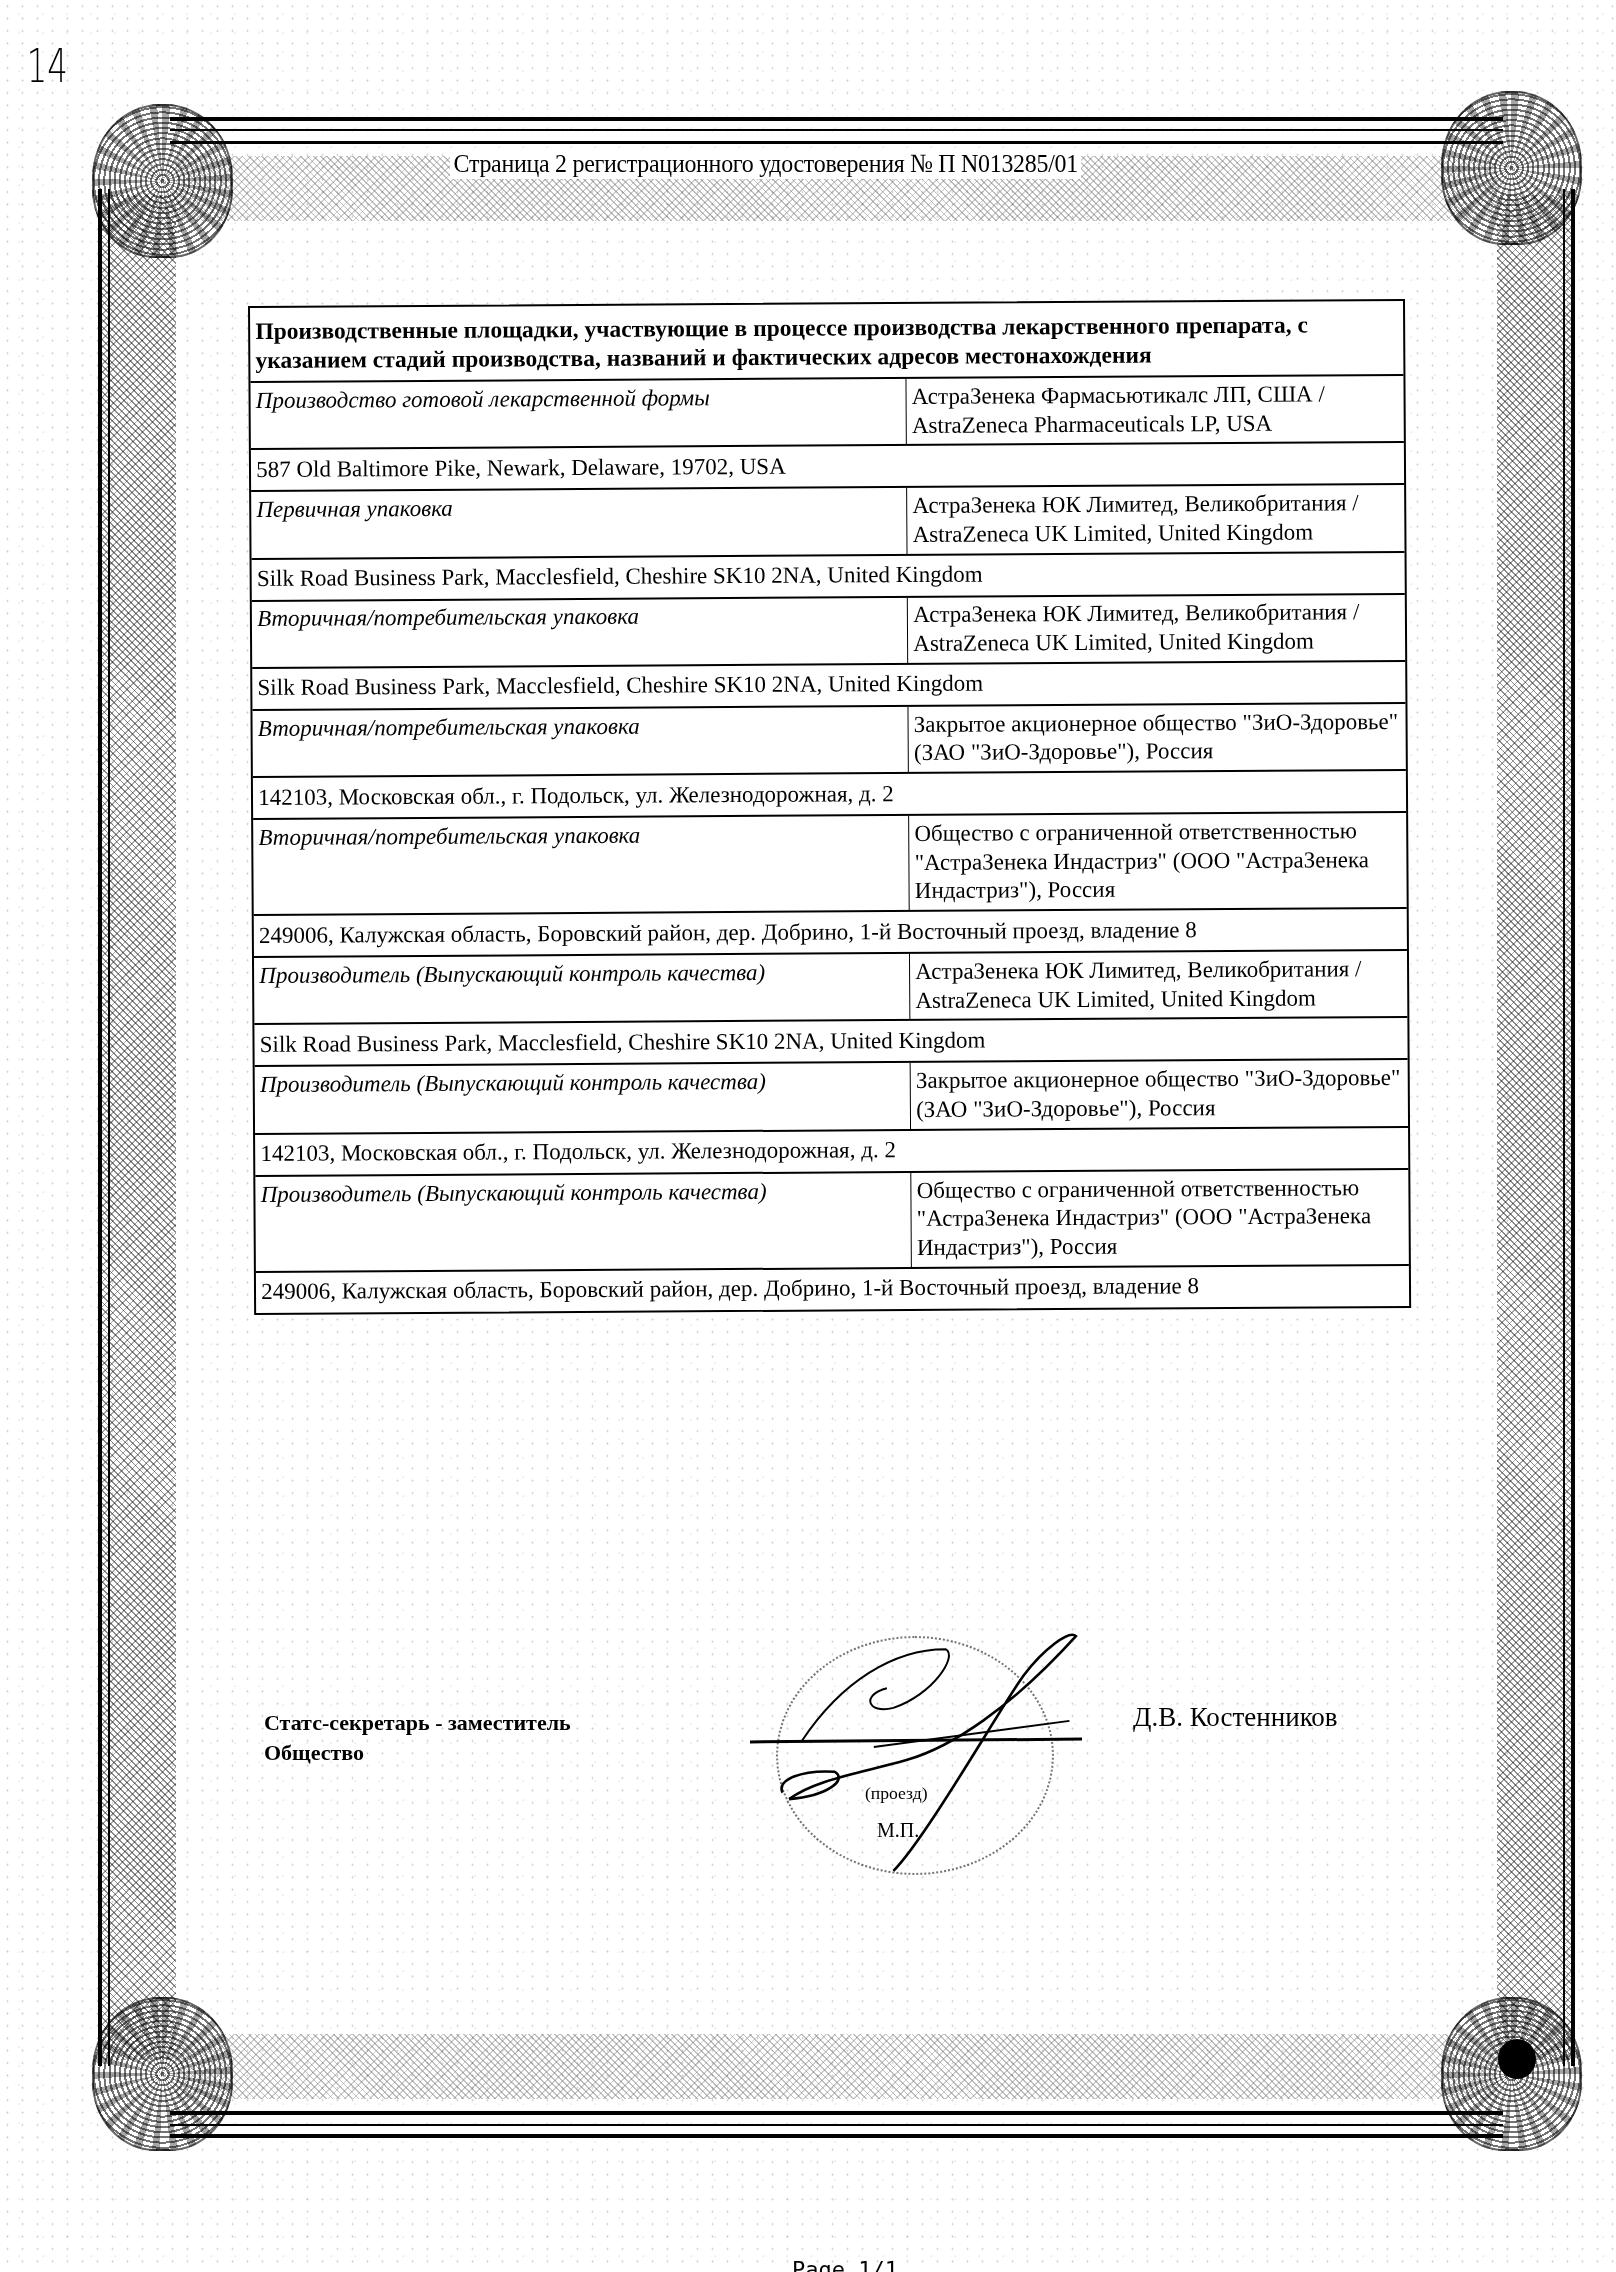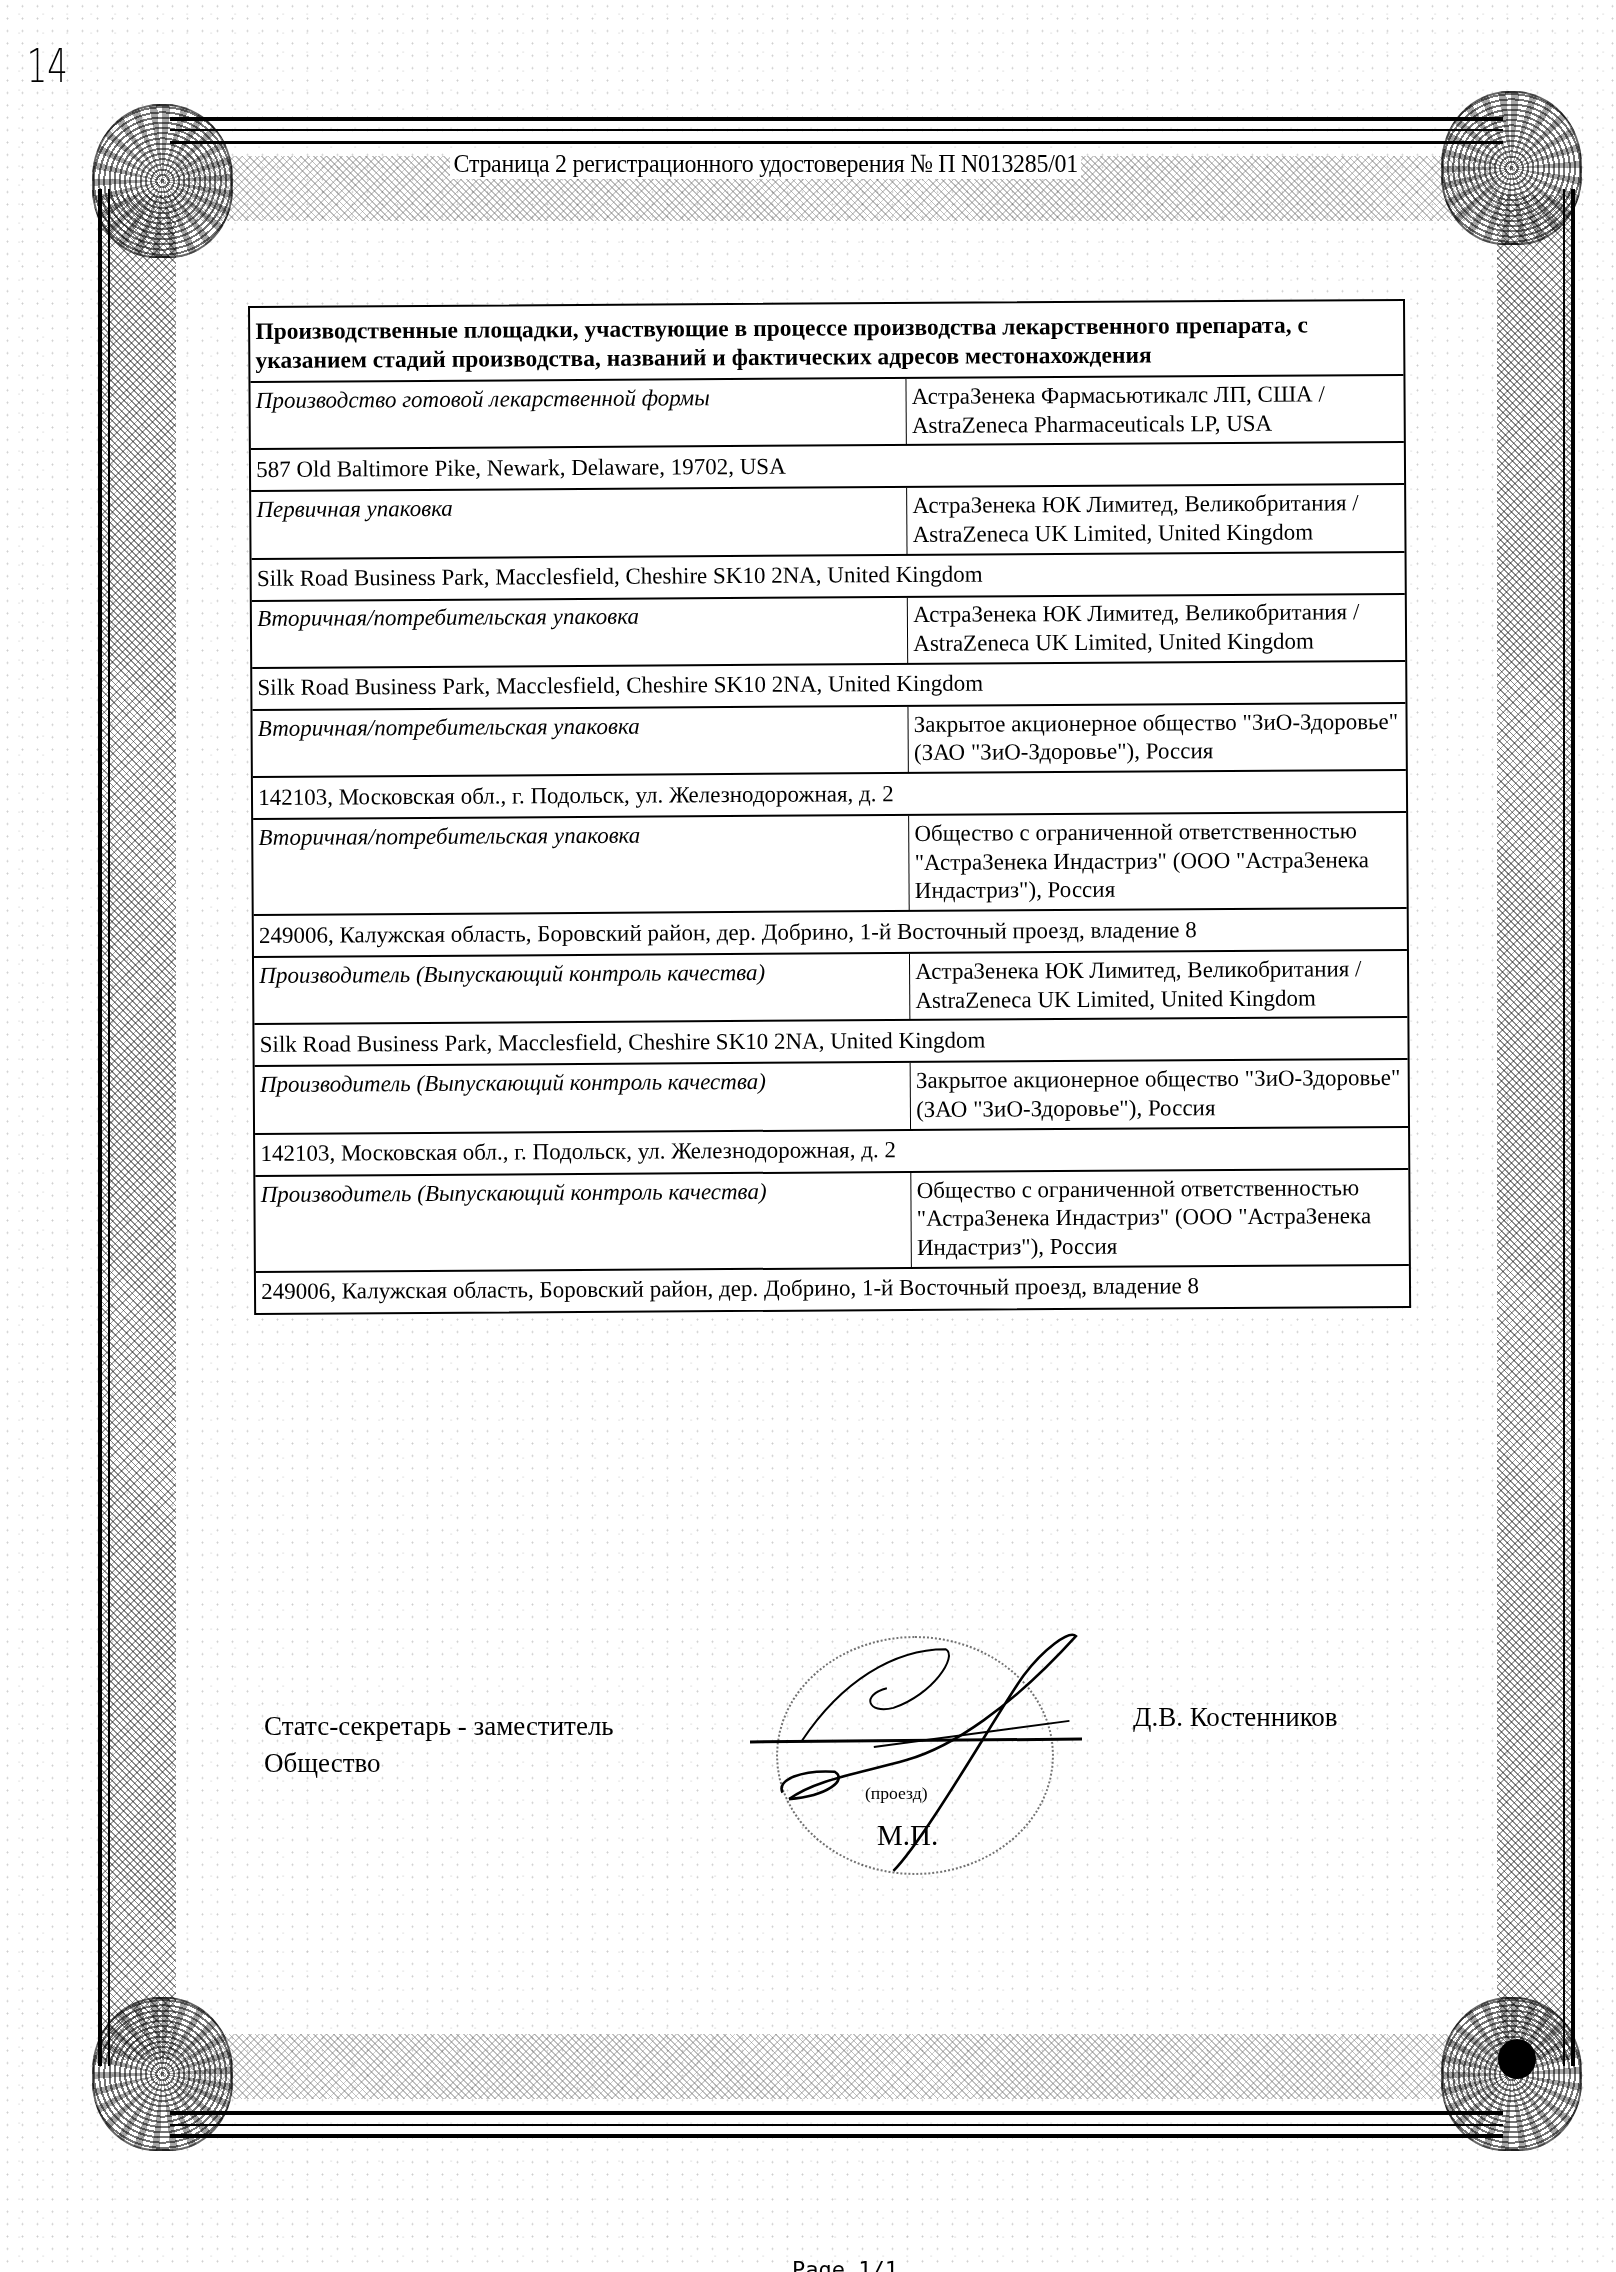--- a/index.html
+++ b/index.html
@@ -68,30 +68,30 @@
     font-size: 23px; line-height: 1.25;
   }
   .sites-table .row { display: flex; border-top: 2px solid #000; }
   .sites-table .row:first-child { border-top: none; }
   .cell { padding: 3.9px 5.2px; box-sizing: border-box; }
   .cell.stage { width: 656px; border-right: 1.3px solid #000; font-style: italic; min-height: 46px; }
   .cell.company { flex: 1; }
   .cell.full { flex: 1; min-height: 40px; display: flex; align-items: center; }
   .header-cell { font-weight: bold; font-size: 23.5px; padding: 9px 5.2px 5.2px; }
 
-  .signature-block { position: absolute; left: 264px; top: 1708px; font-weight: normal; font-size: 27px; line-height: 1.38; }
+  .signature-block { position: absolute; left: 264px; top: 1708px; font-weight: bold; font-size: 22px; line-height: 1.38; }
   .signer-name { position: absolute; left: 1133px; top: 1702px; font-weight: normal; font-size: 27px; }
   .sig-line { position: absolute; left: 750px; top: 1739px; width: 332px; height: 2.6px; background: #000; transform: rotate(-0.5deg); }
   .stamp { position: absolute; left: 763px; top: 1623px; width: 326px; height: 261px; }
   .stamp-circle {
     position: absolute; left: 13px; top: 13px; width: 274px; height: 235px; border-radius: 50%;
     border: 2.6px dotted rgba(0,0,0,0.55);
   }
   .sig-caption { position: absolute; left: 865px; top: 1783px; font-size: 17.6px; }
-  .mp-label { position: absolute; left: 877px; top: 1819px; font-size: 29px; text-align: right; }
+  .mp-label { position: absolute; left: 877px; top: 1819px; font-size: 20px; text-align: right; }
   .footer-page { position: absolute; left: 792px; top: 2257px; font-family: "DejaVu Sans Mono", monospace; font-size: 22px; }
 </style>
 </head>
 <body>
 
 <div class="noise"></div>
 
 <div class="handnum">14</div>
 
 <div class="frame">

